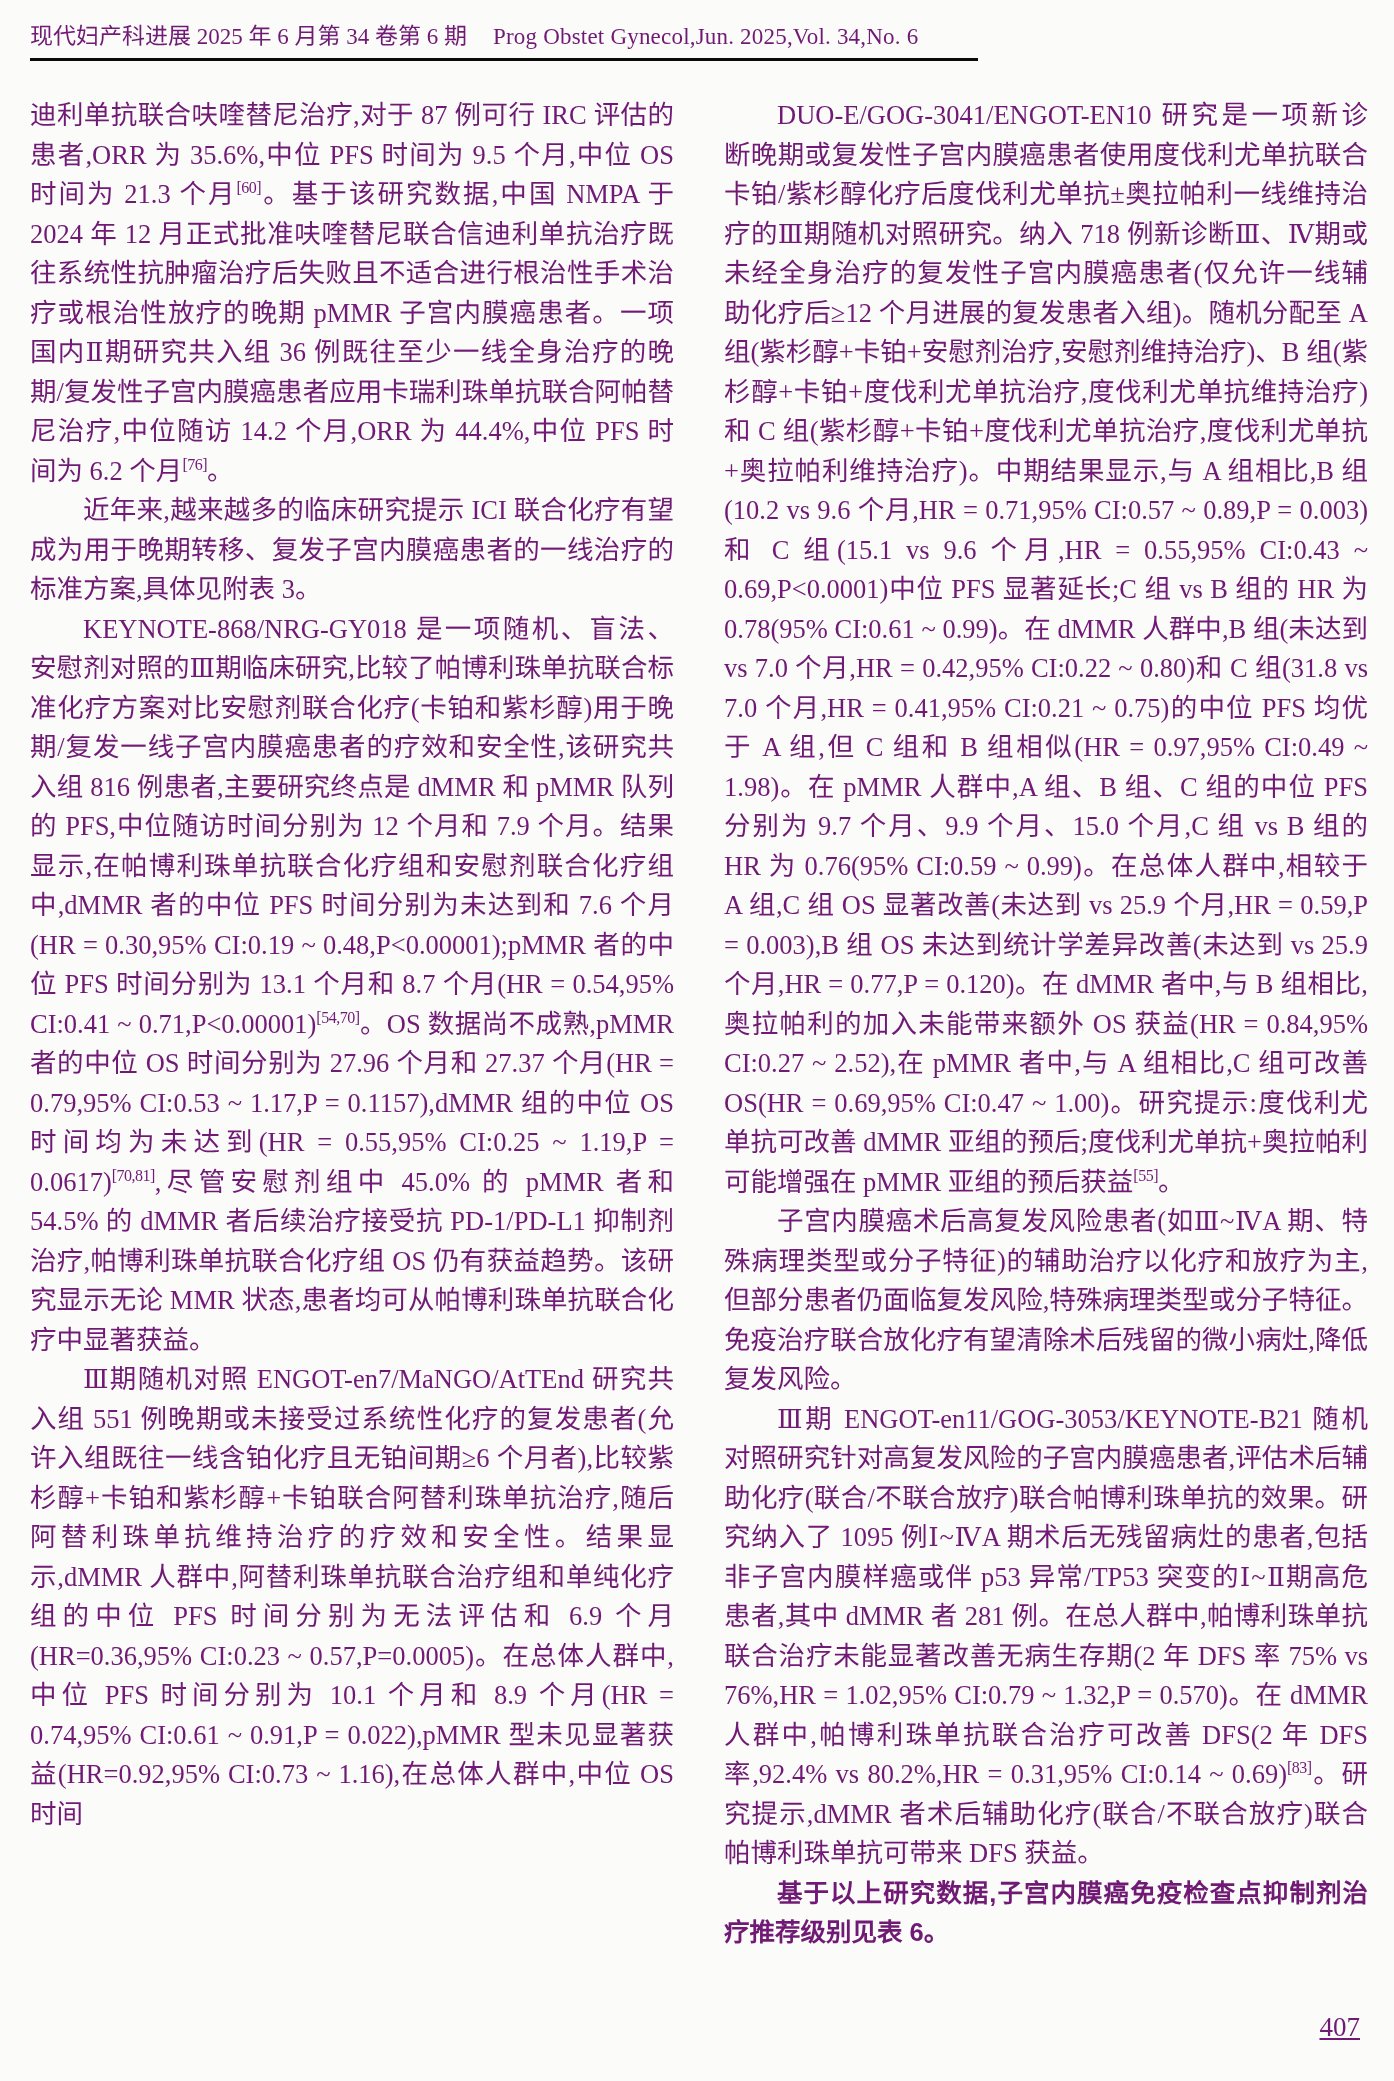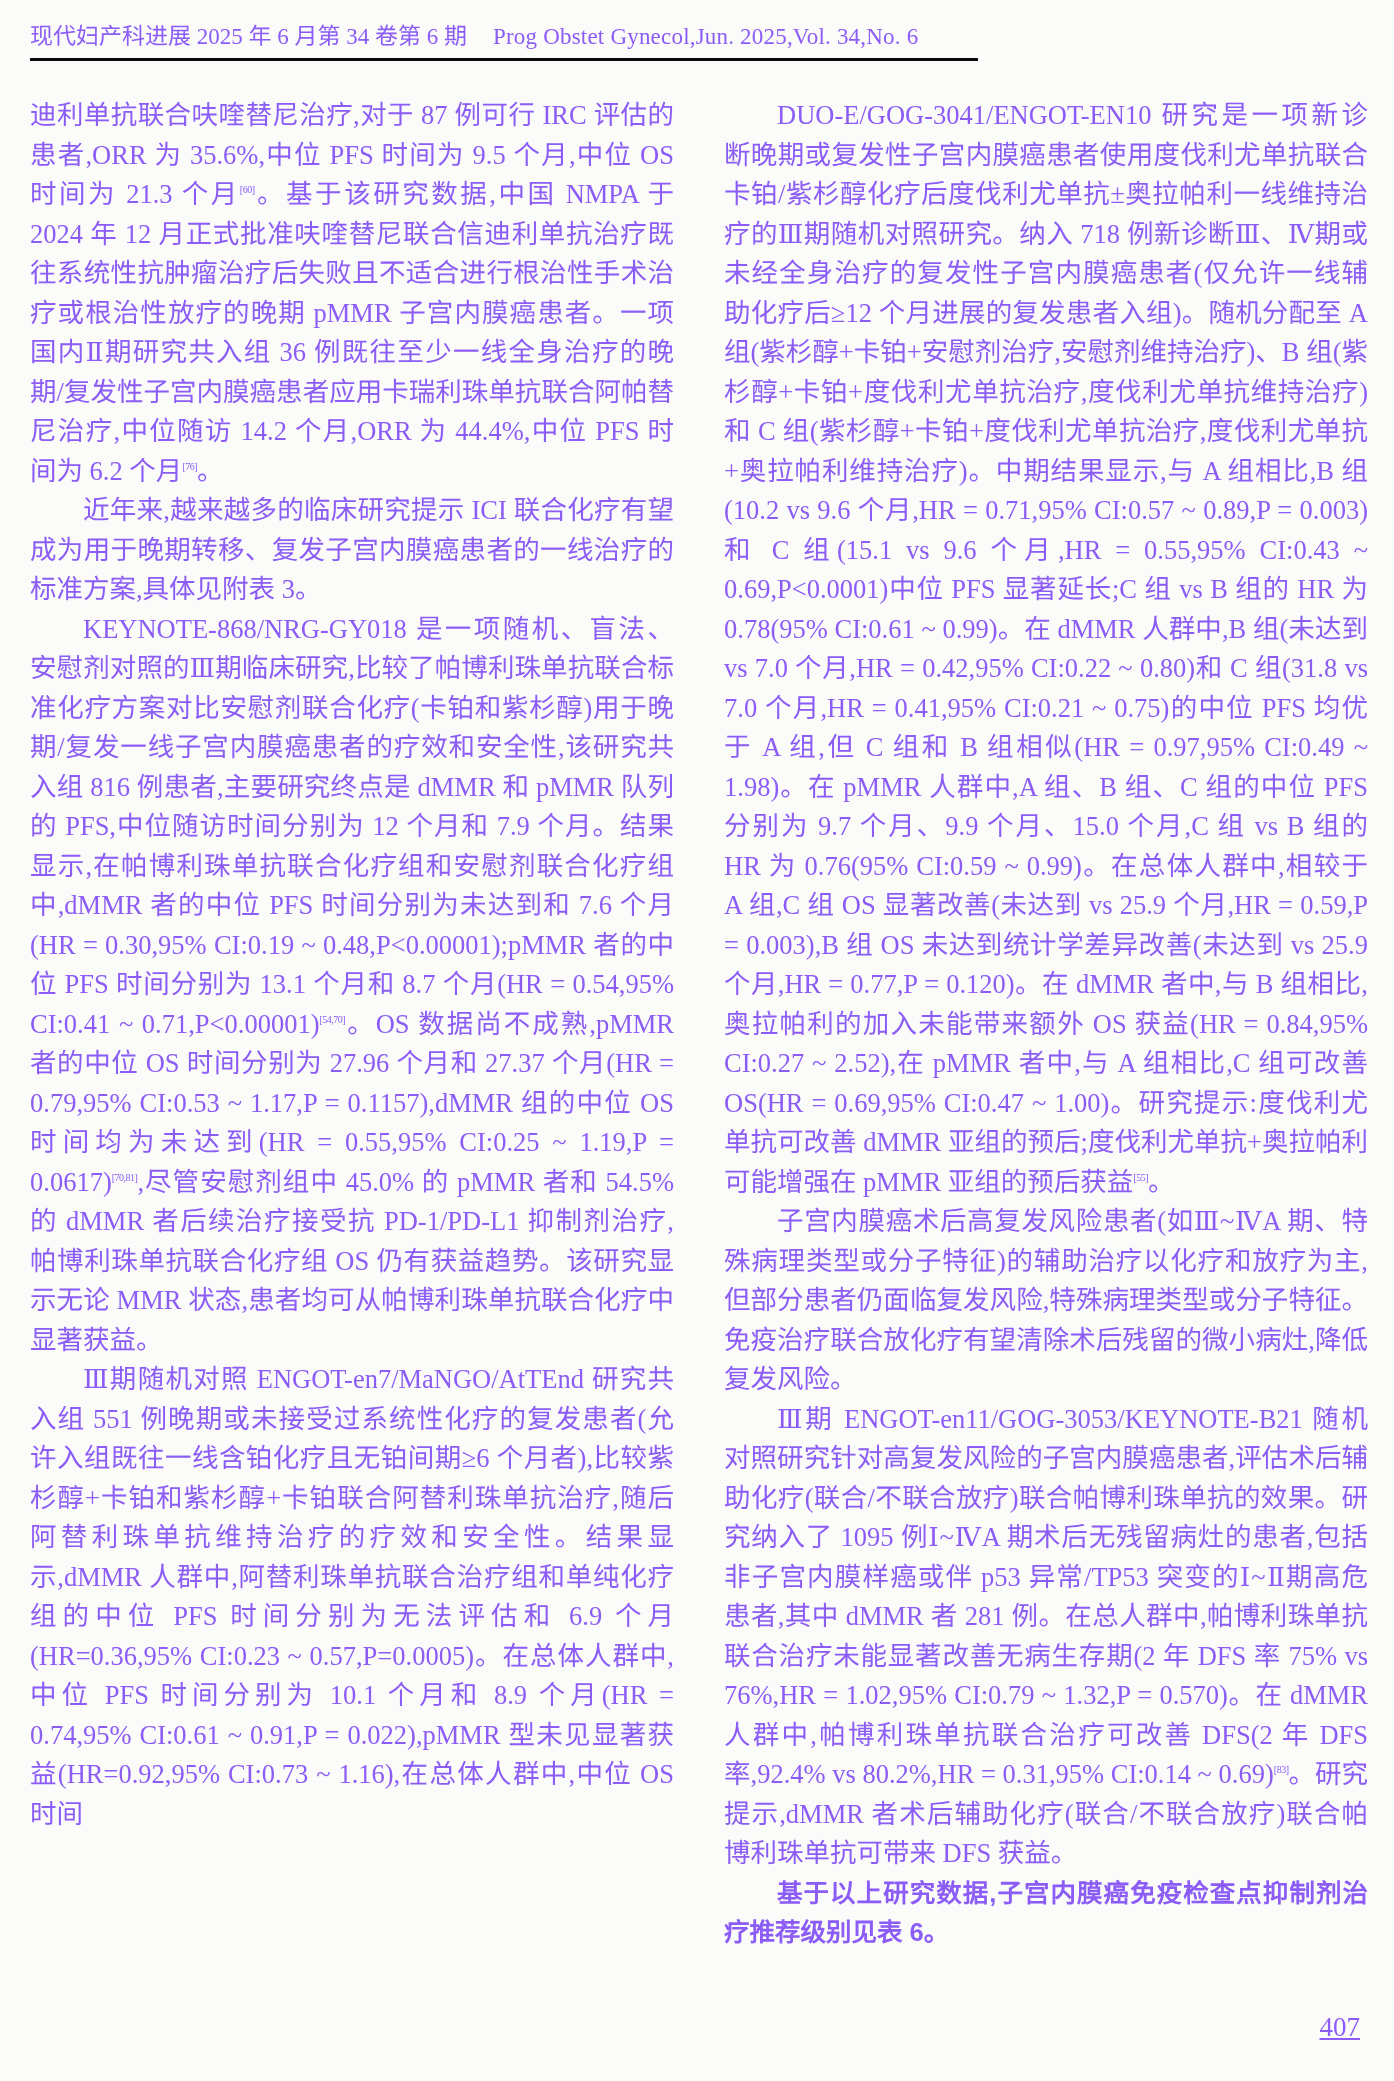--- a/index.html
+++ b/index.html
@@ -1,21 +1,21 @@
 <!DOCTYPE html>
 <html lang="zh-CN"><head>
 <meta charset="utf-8">
 <style>
   html,body{margin:0;padding:0;background:#e8e8e8;}
   .page{
     position:relative;
     width:1394px;height:2081px;
     margin:0 auto;
     background:#fbfbfa;
-    color:#8b5cf6;
+    color:#701a75;
     font-family:"Liberation Serif","DejaVu Serif",serif;
     overflow:hidden;
   }
   .page-header{
     position:absolute;left:30px;top:24px;
     width:948px;
     border-bottom:3px solid #0a0a0a;
     padding-bottom:8px;
     font-size:23px;
     line-height:26px;
@@ -36,21 +36,21 @@
     text-justify:inter-ideograph;
     word-break:break-word;
   }
   .para.indent{text-indent:53px;}
   .para.bold{
     font-weight:700;
     font-family:"Liberation Sans","DejaVu Sans",sans-serif;
     font-size:25.5px;
   }
   .para sup{
-    font-size:10px;
+    font-size:16px;
     line-height:0;
     vertical-align:super;
     letter-spacing:-0.5px;
   }
   .page-number{
     position:absolute;
     right:34px;top:2012px;
     font-size:27px;
     text-decoration:underline;
   }

